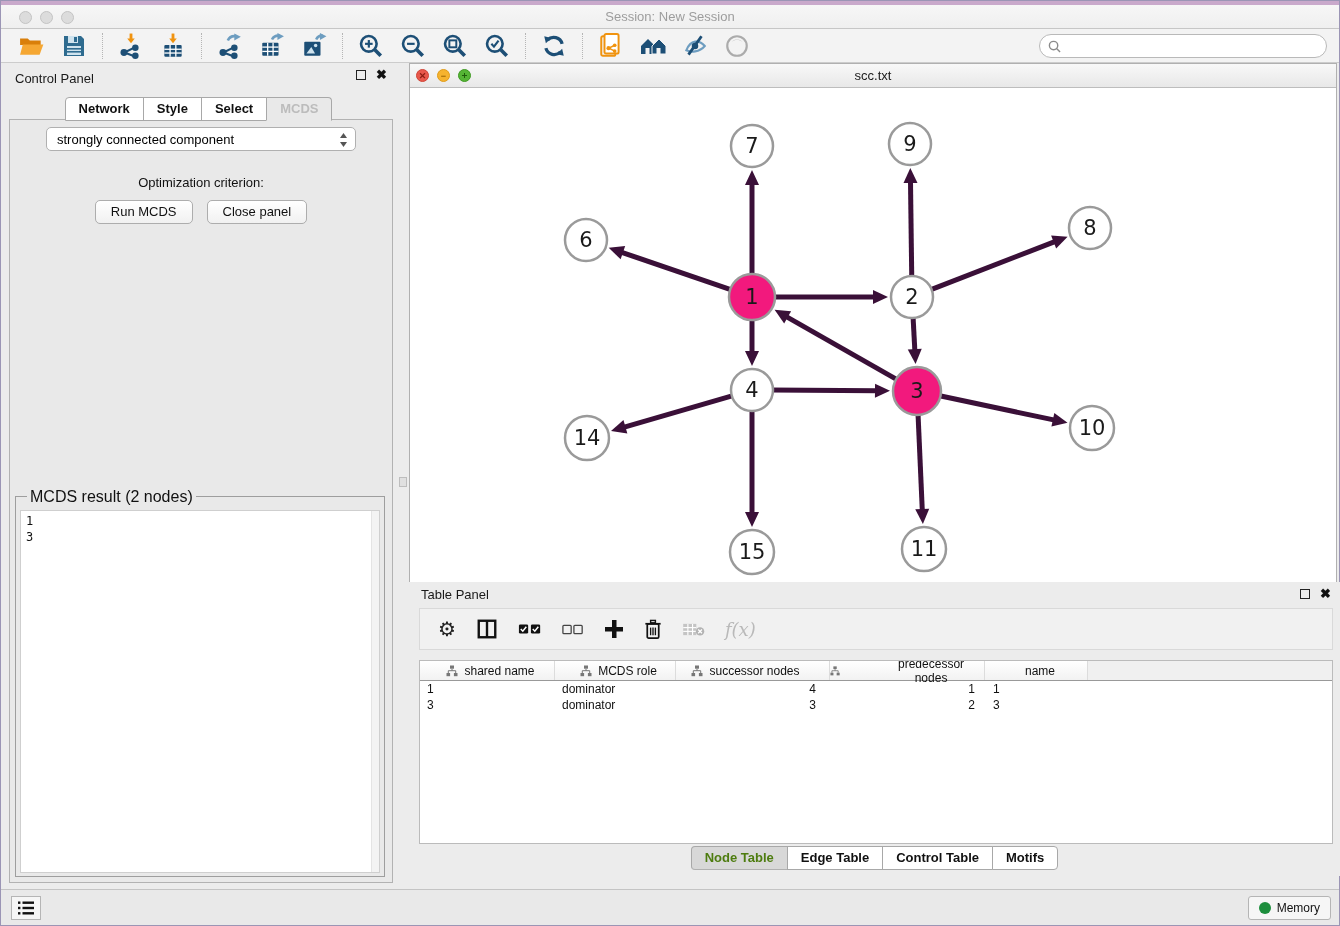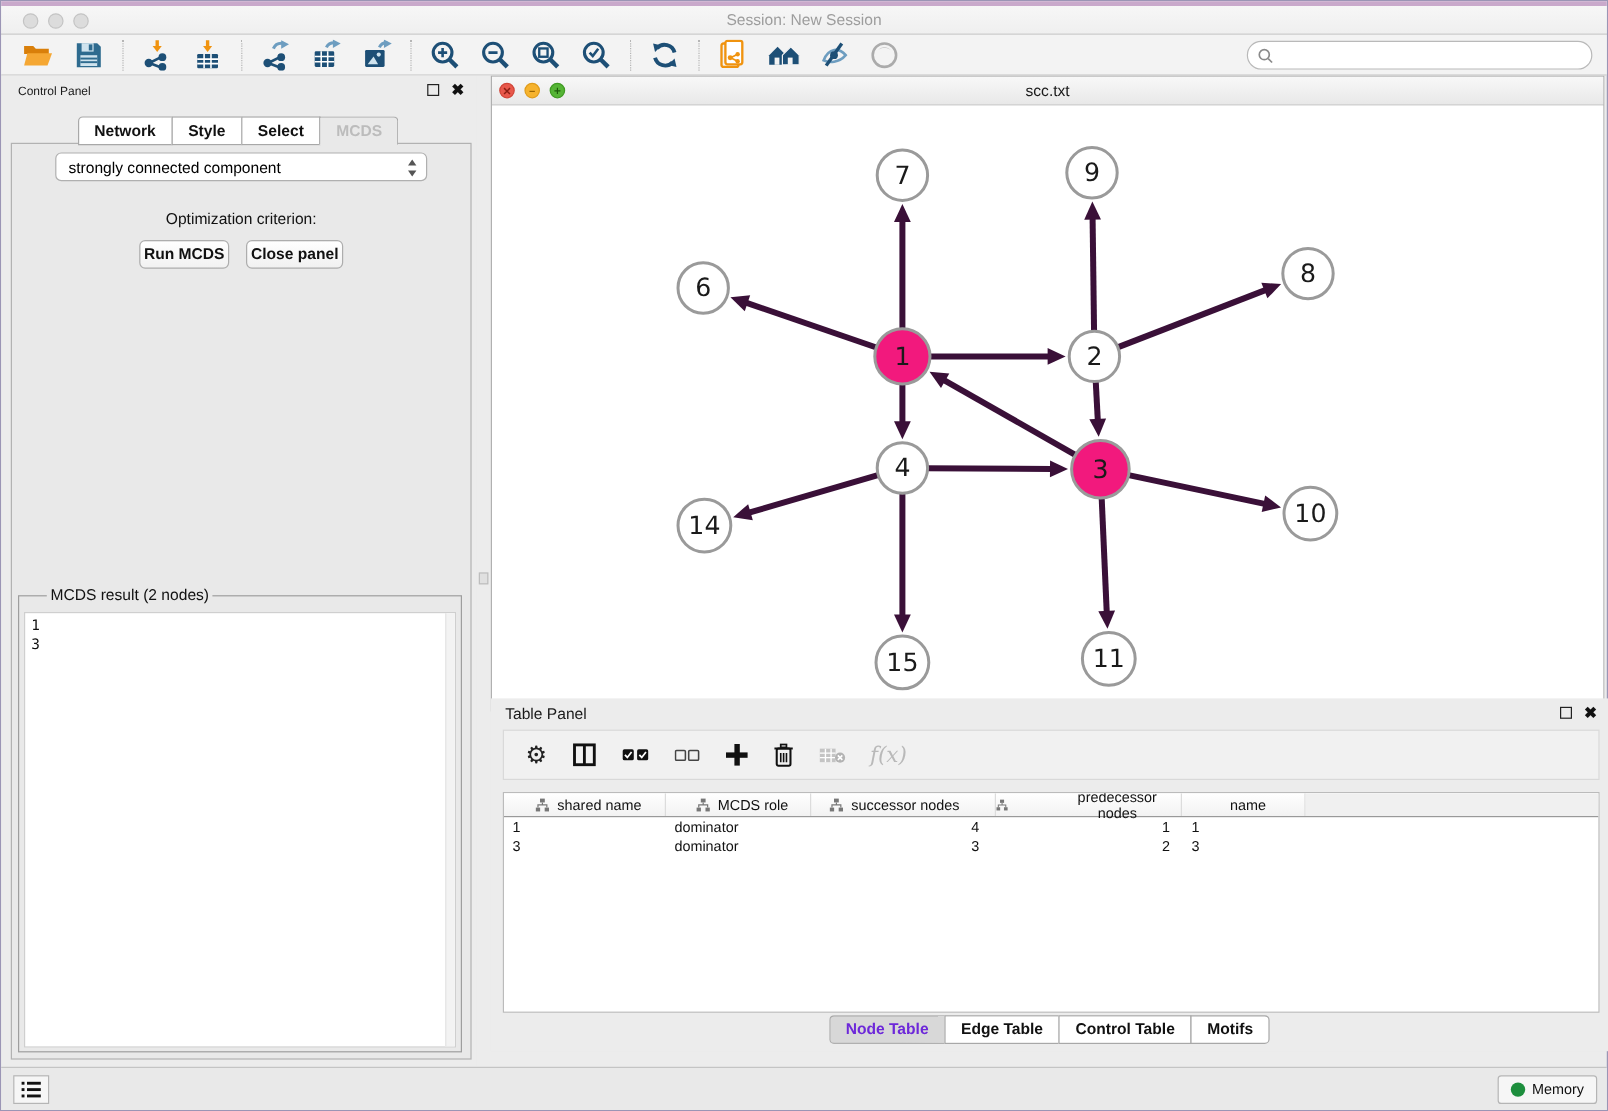--- a/index.html
+++ b/index.html
@@ -19,39 +19,39 @@
   #toolbar { position:absolute; top:28px; left:0; right:0; height:34px; background:#f3f3f3;
     border-bottom:1px solid #cccccc; display:flex; align-items:center; padding-left:10px; }
   .tbtn { width:30px; height:30px; display:flex; align-items:center; justify-content:center; margin:0 6px; cursor:default; }
   .tsep { width:1px; height:26px; border-left:1px dotted #b5b5b5; margin:0 7px; }
   #search-box { position:absolute; right:12px; top:5px; width:288px; height:24px; background:#fff;
     border:1px solid #b9b9b9; border-radius:12px; display:flex; align-items:center; padding-left:8px; gap:4px; }
   #search-box input { border:none; outline:none; flex:1; height:20px; font-size:12px; background:transparent; }
 
   
   #control-panel { position:absolute; left:0; top:62px; width:396px; height:828px; background:#ececec; }
-  #cp-header { position:absolute; top:8px; left:14px; font-size:10px; color:#1a1a1a; }
+  #cp-header { position:absolute; top:8px; left:14px; font-size:13px; color:#1a1a1a; }
   .win-icons { position:absolute; top:7px; right:10px; display:flex; gap:10px; align-items:center; }
   .win-icons .sq { width:10px; height:10px; border:1.5px solid #222; }
   .win-icons .x { font-size:13px; font-weight:bold; color:#111; line-height:10px; }
   .cp-tabs { position:absolute; top:34px; left:0; width:100%; display:flex; justify-content:center; z-index:3; }
   .tab { background:#fff; border:1px solid #a8a8a8; padding:3px 13px 4px; font-size:13px; margin-left:-1px; color:#111;font-weight:bold; }
   .tab:first-child { border-radius:4px 0 0 0; }
   .tab:last-child { border-radius:0 4px 0 0; }
   .tab.active { background:#e9e9e9; color:#bcbcbc; border-bottom:1px solid #e9e9e9; }
   #cp-box { position:absolute; left:8px; right:4px; top:56px; height:764px; border:1px solid #b2b2b2; background:#e9e9e9; }
   #opt-label { text-align:center; margin-top:24px; font-size:13px; color:#111; }
   #opt-select { margin:7px auto 0; width:310px; height:24px; background:#fff; border:1px solid #b0b0b0;
     border-radius:5px; display:flex; align-items:center; padding:0 24px 0 10px; font-size:13px; position:relative; }
   #opt-select .chev { position:absolute; right:7px; top:4px; }
   .btn-row { display:flex; justify-content:center; gap:14px; margin-top:10px; }
   .btn { background:linear-gradient(#ffffff,#f1f1f1); border:1px solid #adadad; border-radius:5px;
-    padding:3px 3px 4px; font-size:13px; color:#111;font-weight:bold; }
+    padding:3px 15px 4px; font-size:13px; color:#111; }
   #groupbox { position:absolute; left:5px; right:7px; top:376px; bottom:5px; border:1px solid #9e9e9e; }
-  #groupbox legend, #groupbox .legend { position:absolute; top:-9px; left:23px; background:#e9e9e9; padding:0 3px; font-size:13px; color:#111; }
+  #groupbox legend, #groupbox .legend { position:absolute; top:-9px; left:11px; background:#e9e9e9; padding:0 3px; font-size:16px; color:#111; }
   #result-area { position:absolute; left:4px; right:4px; top:13px; bottom:3px; background:#fff; border:1px solid #cfcfcf;
     font-family:"DejaVu Sans Mono",monospace; font-size:12px; padding:2px 5px; line-height:16px; color:#111; }
   #result-scroll { position:absolute; right:0; top:0; bottom:0; width:8px; background:#f3f3f3; border-left:1px solid #e4e4e4; }
 
   
   #splitter { position:absolute; left:396px; top:62px; width:12px; height:828px; background:#ececec; }
   #splitter .handle { position:absolute; top:414px; left:2px; width:8px; height:10px; background:#e0e0e0; border:1px solid #bdbdbd; }
 
   
   #net-window { position:absolute; left:408px; top:62px; width:928px; height:530px; border:1px solid #b0b0b0; background:#fff; }
@@ -77,21 +77,21 @@
   .th { display:flex; align-items:center; justify-content:center; gap:6px; font-size:12px; color:#111; border-right:1px solid #dcdcdc; }
   .th-fill { flex:1; background:#f0f0f0; }
   .tr { display:flex; height:16px; align-items:center; font-size:12px; color:#111; }
   .td { overflow:hidden; white-space:nowrap; }
   .c0 { width:135px; padding-left:7px;justify-content:center; }
   .c1 { width:121px; padding-left:7px; }
   .c2 { width:154px; text-align:right; padding-right:14px; }
   .c3 { width:155px; text-align:right; padding-right:10px;gap:48px; }
   .c4 { width:103px; padding-left:8px; }
   #tp-tabs { position:absolute; bottom:6px; left:0; width:100%; display:flex; justify-content:center; }
-  #tp-tabs .tab.active { background:#d8d8d8; color:#6d28d9; border-bottom:1px solid #b0b0b0; border-radius:4px 0 0 4px; }
+  #tp-tabs .tab.active { background:#d8d8d8; color:#4d7c0f; border-bottom:1px solid #b0b0b0; border-radius:4px 0 0 4px; }
   #tp-tabs .tab:last-child { border-radius:0 4px 4px 0; }
 
   
   #status-bar { position:absolute; left:0; right:0; bottom:0; height:36px; background:#e9e9e9; border-top:1px solid #c4c4c4; }
   #list-btn { position:absolute; left:10px; top:6px; width:30px; height:24px; background:#f6f6f6;
     border:1px solid #b5b5b5; display:flex; align-items:center; justify-content:center; }
   #memory-btn { position:absolute; right:8px; top:6px; height:24px; background:#f6f6f6; border:1px solid #b5b5b5;
     border-radius:3px; display:flex; align-items:center; gap:6px; padding:0 10px; font-size:12px; color:#111; }
   #memory-btn .dot { width:12px; height:12px; border-radius:50%; background:#1d8e3d; }
 </style>

